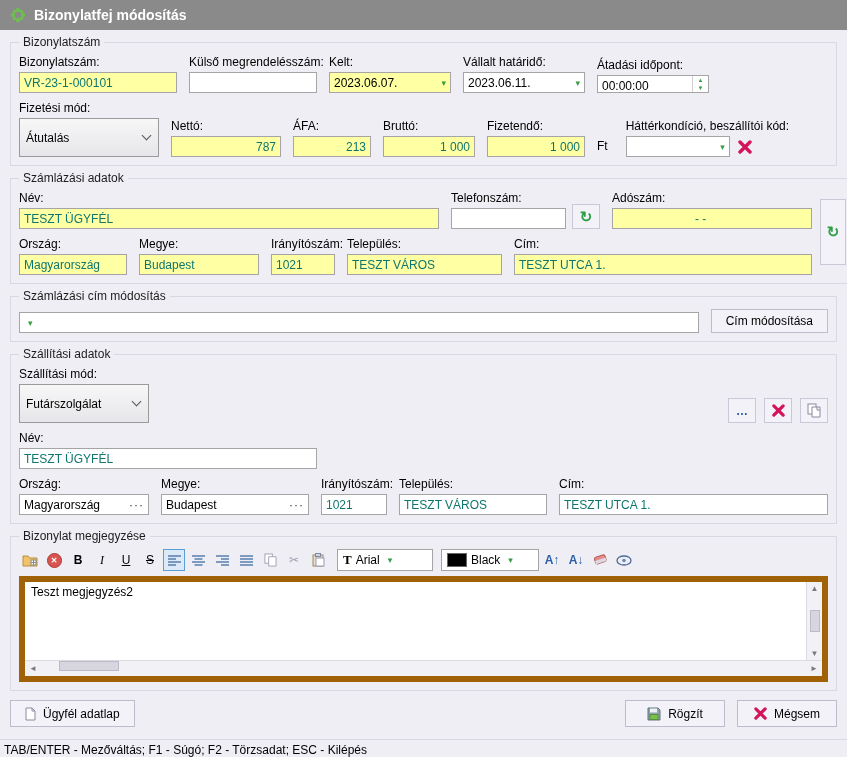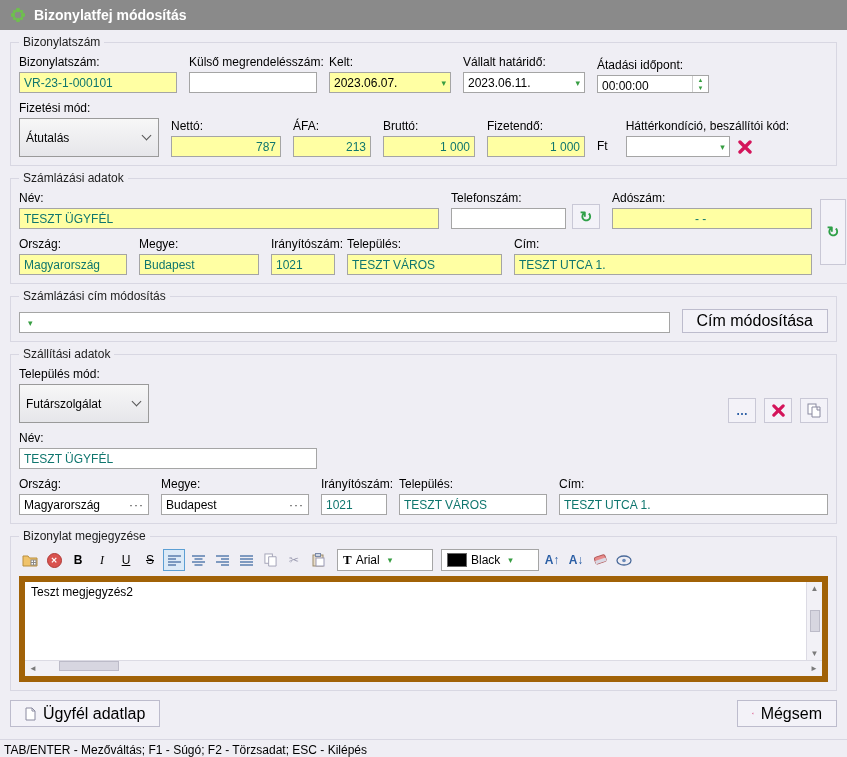--- a/index.html
+++ b/index.html
@@ -49,21 +49,21 @@
   .spincol { width:16px; display:flex; flex-direction:column; border-left:1px solid #d0d0d0; }
   .spincol span { flex:1; display:flex; align-items:center; justify-content:center;
     font-size:6px; color:#379e42; cursor:default; }
   .sqbtn {
     width:28px; height:25px; display:flex; align-items:center; justify-content:center;
     background:#f3f2f8; border:1px solid #c9c8d6; cursor:default;
   }
   .btn {
     display:inline-flex; align-items:center; justify-content:center; gap:7px;
     background:#f3f2f8; border:1px solid #bdbccd; height:27px; padding:0 14px;
-    font-size:16px; cursor:default; color:#000;
+    font-size:12px; cursor:default; color:#000;
   }
   .ft { align-self:flex-end; padding-bottom:4px; }
   .greenref { color:#2fa048; font-size:15px; font-weight:bold; }
   .redx-svg { display:block; }
   .tallbtn { width:26px; height:66px; }
   .dots-in { margin-left:auto; color:#333; letter-spacing:1px; }
   
   .toolbar { display:flex; align-items:center; gap:2px; margin-top:4px; }
   .tbtn {
     min-width:22px; height:22px; display:flex; align-items:center; justify-content:center;
@@ -265,21 +265,21 @@
     <button class="btn" style="height:24px;">
       <span>Cím módosítása</span>
     </button>
   </div>
 </fieldset>
 
 <fieldset>
   <legend>Szállítási adatok</legend>
   <div class="row">
     <div class="field w130">
-      <span class="lbl">Település mód:</span>
+      <span class="lbl">Szállítási mód:</span>
       <div class="select">
         <span class="cval">Futárszolgálat</span>
         <span class="chev"></span>
       </div>
     </div>
     <div style="margin-left:auto; display:flex; gap:8px;">
       <div class="sqbtn">
         <span style="color:#2b5fa5; font-weight:bold;">…</span>
       </div>
       <div class="sqbtn">
@@ -443,20 +443,28 @@
 <div class="footer">
   <button class="btn">
     <svg width="11" height="14" viewBox="0 0 11 14">
       <path d="M1 1 h6 l3 3 v9 H1 z" fill="#fff" stroke="#8a8aa0"></path>
       <path d="M7 1 v3 h3" fill="none" stroke="#8a8aa0"></path>
     </svg>
     <span>Ügyfél adatlap</span>
   </button>
   <div class="right">
     <button class="btn" style="width:100px;">
+      <svg width="14" height="14" viewBox="0 0 14 14">
+        <path d="M1 1 h10 l2 2 v10 H1 z" fill="#8fa3ad" stroke="#5f7580"></path>
+        <rect x="3" y="1.5" width="7" height="4" fill="#eef2f4"></rect>
+        <rect x="3" y="7.5" width="8" height="5" fill="#7dbf4e" stroke="#55903a"></rect>
+      </svg>
+      <span>Rögzít</span>
+    </button>
+    <button class="btn" style="width:100px;">
       <svg width="13" height="13" viewBox="0 0 14 14">
         <path d="M2 2 L12 12 M12 2 L2 12" stroke="#d4145a" stroke-width="3.4" stroke-linecap="round"></path>
       </svg>
       <span>Mégsem</span>
     </button>
   </div>
 </div>
 
 <div class="statusbar">
   <span>TAB/ENTER - Mezőváltás; F1 - Súgó; F2 - Törzsadat; ESC - Kilépés</span>

